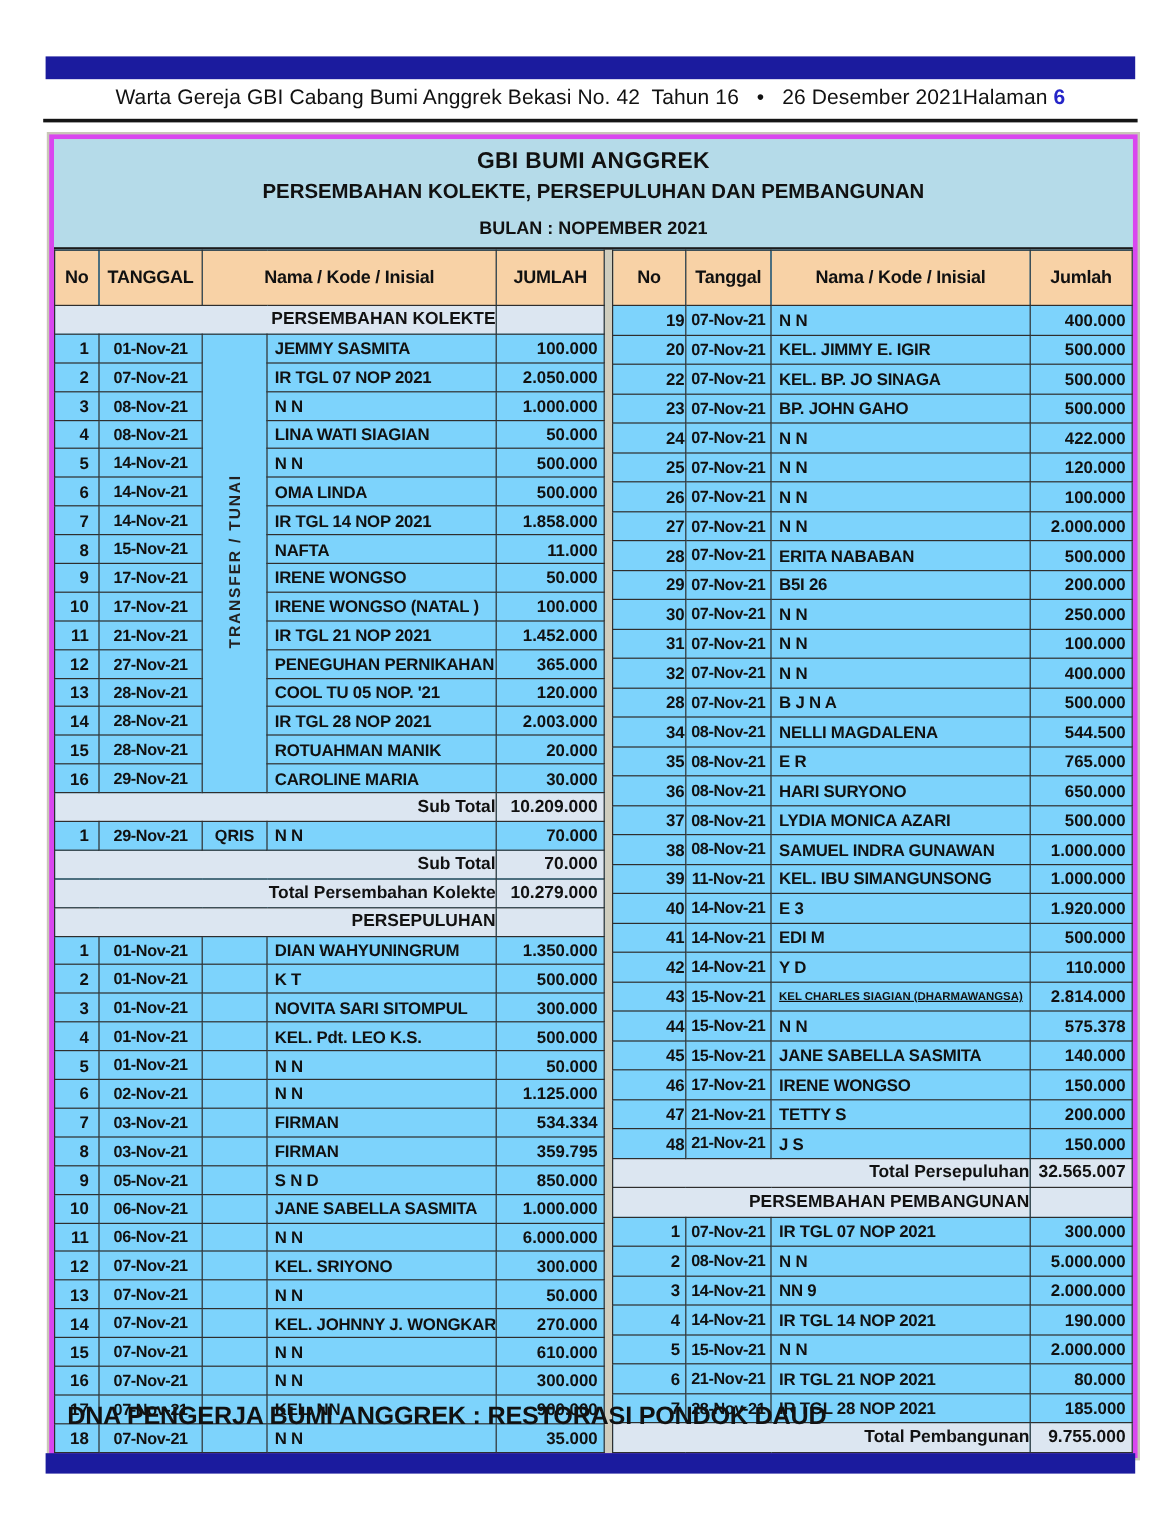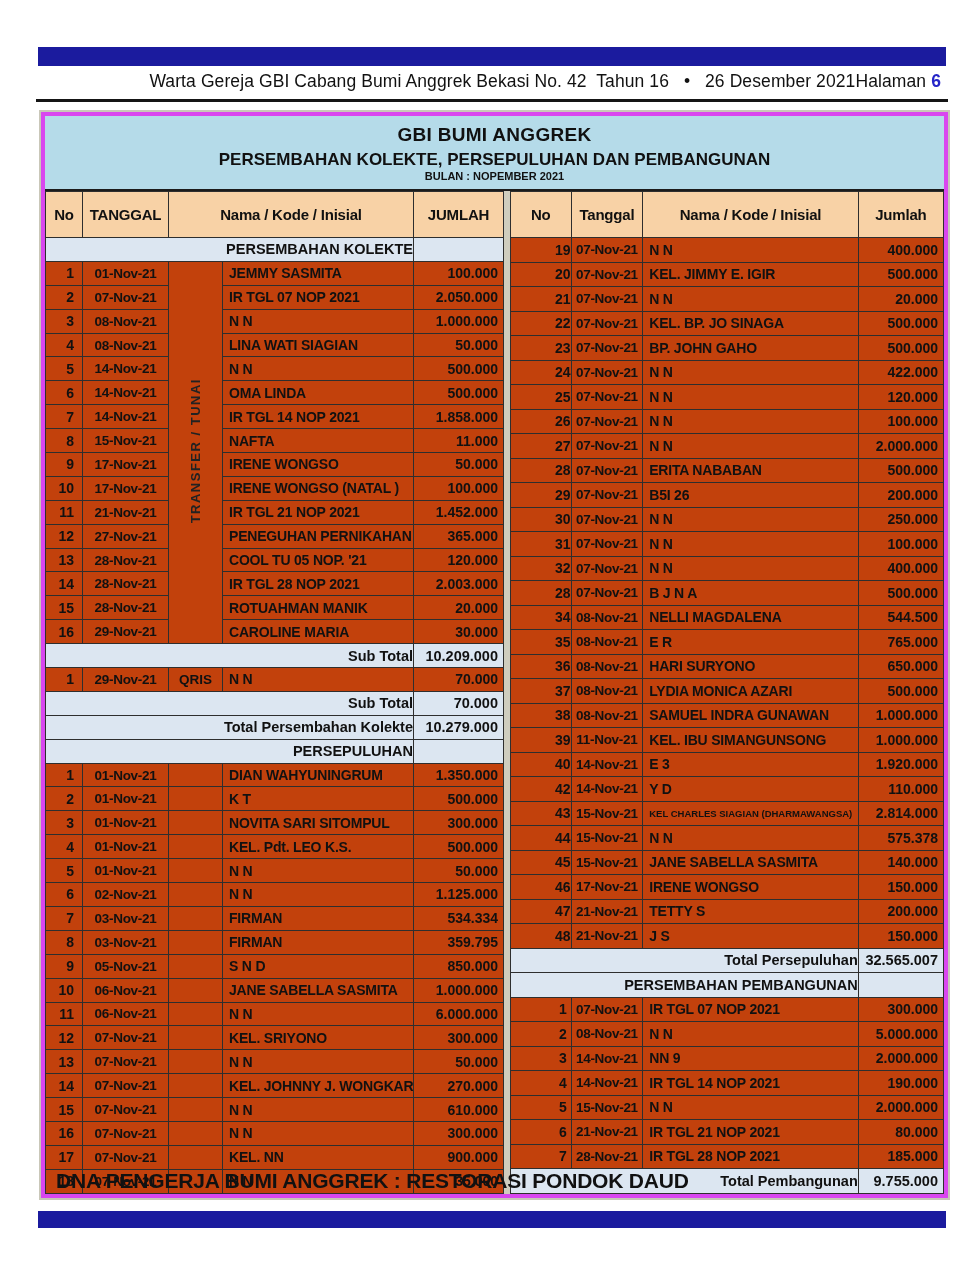--- a/index.html
+++ b/index.html
@@ -2,43 +2,43 @@
 <html><head>
 <meta charset="utf-8">
 <style>
   html,body{margin:0;padding:0;}
   body{
     width:980px;height:1277px;position:relative;background:#ffffff;
     font-family:"Liberation Sans",sans-serif;color:#111;
     overflow:hidden;
   }
   .topbar{position:absolute;left:38px;top:47px;width:908px;height:19px;background:var(--navy,#1B1B9E);}
-  .masthead{position:absolute;left:43px;top:71px;width:898px;display:flex;justify-content:flex-end;align-items:baseline;font-size:17.5px;letter-spacing:.1px;}
+  .masthead{position:absolute;left:43px;top:71px;width:898px;display:flex;justify-content:center;align-items:baseline;font-size:17.5px;letter-spacing:.1px;}
   .masthead span{white-space:pre;}
   .pgblue{color:var(--pgblue,#2525C8);font-weight:bold;}
   .rule{position:absolute;left:36px;top:99px;width:912px;height:3px;background:#151515;box-shadow:0 4px 0 -2px #b9b9b9;}
   .sheet{position:absolute;left:41px;top:112px;width:899px;border:4px solid #d946ef;background:#cfcdbe;box-shadow:0 0 0 2px #c9c7b8;}
   .titleblock{background:var(--titlebg,#B5DBE9);border-bottom:2px solid #1b1b1b;text-align:center;padding:8px 0 7px;}
   .t1{font-size:19px;font-weight:bold;letter-spacing:.3px;}
   .t2{font-size:17px;font-weight:bold;margin-top:4px;}
-  .t3{font-size:11px;font-weight:bold;margin-top:0;text-align:center;}
+  .t3{font-size:15px;font-weight:bold;margin-top:12px;text-align:center;}
   .cols{display:flex;gap:6px;}
-  table.tbl{border-collapse:collapse;table-layout:fixed;background:#c2410c;}
+  table.tbl{border-collapse:collapse;table-layout:fixed;background:#7dd3fc;}
   table.left{width:458px;}
   table.right{flex:1;}
   th,td{border:1px solid #2e2e2e;padding:0;font-weight:bold;overflow:hidden;white-space:nowrap;}
   thead th{background:var(--headbg,#F8D2A6);height:45px;font-size:15px;text-align:center;letter-spacing:-.2px;}
   tbody tr{height:23.9px;}
   td{font-size:14px;}
   td.no{text-align:right;padding-right:8px;}
   table.right td.no{text-align:center;padding-right:0;padding-left:44px;}
   td.date{text-align:center;font-size:13.5px;letter-spacing:-.3px;}
   td.mid{text-align:center;font-size:13.5px;}
   td.name{padding-left:6px;letter-spacing:-.2px;}
-  td.name.small{font-size:9.5px;letter-spacing:0;}
+  td.name.small{font-size:9.5px;letter-spacing:0;text-decoration:underline;}
   td.amt{text-align:right;padding-right:5px;}
   tr.secrow td,tr.totrow td{background:var(--bandbg,#DCE6F1);font-size:14.5px;}
   tr.secrow td.lbl,tr.totrow td.lbl{text-align:right;}
   td.vert{text-align:center;vertical-align:middle;}
   td.vert span{writing-mode:vertical-rl;transform:rotate(180deg);font-size:13px;letter-spacing:1.5px;color:#222;}
   .botbar{position:absolute;left:38px;top:1211px;width:908px;height:17px;background:var(--navy,#1B1B9E);}
   .footer{position:absolute;left:56px;top:1169px;font-size:21px;font-weight:bold;letter-spacing:-.2px;}
 </style>
 </head>
 <body style="--navy: #1B1B9E; --titlebg: #B5DBE9; --headbg: #F8D2A6; --bandbg: #DCE6F1; --pgblue: #2525C8;">
@@ -350,26 +350,20 @@
             <td class="name">N N</td>
             <td class="amt">400.000</td>
           </tr>
           <tr>
             <td class="no">20</td>
             <td class="date">07-Nov-21</td>
             <td class="name">KEL. JIMMY E. IGIR</td>
             <td class="amt">500.000</td>
           </tr>
           <tr>
-            <td class="no">21</td>
-            <td class="date">07-Nov-21</td>
-            <td class="name">N N</td>
-            <td class="amt">20.000</td>
-          </tr>
-          <tr>
             <td class="no">22</td>
             <td class="date">07-Nov-21</td>
             <td class="name">KEL. BP. JO SINAGA</td>
             <td class="amt">500.000</td>
           </tr>
           <tr>
             <td class="no">23</td>
             <td class="date">07-Nov-21</td>
             <td class="name">BP. JOHN GAHO</td>
             <td class="amt">500.000</td>
@@ -468,20 +462,26 @@
             <td class="no">39</td>
             <td class="date">11-Nov-21</td>
             <td class="name">KEL. IBU SIMANGUNSONG</td>
             <td class="amt">1.000.000</td>
           </tr>
           <tr>
             <td class="no">40</td>
             <td class="date">14-Nov-21</td>
             <td class="name">E 3</td>
             <td class="amt">1.920.000</td>
+          </tr>
+          <tr>
+            <td class="no">41</td>
+            <td class="date">14-Nov-21</td>
+            <td class="name">EDI M</td>
+            <td class="amt">500.000</td>
           </tr>
           <tr>
             <td class="no">42</td>
             <td class="date">14-Nov-21</td>
             <td class="name">Y D</td>
             <td class="amt">110.000</td>
           </tr>
           <tr>
             <td class="no">43</td>
             <td class="date">15-Nov-21</td>

